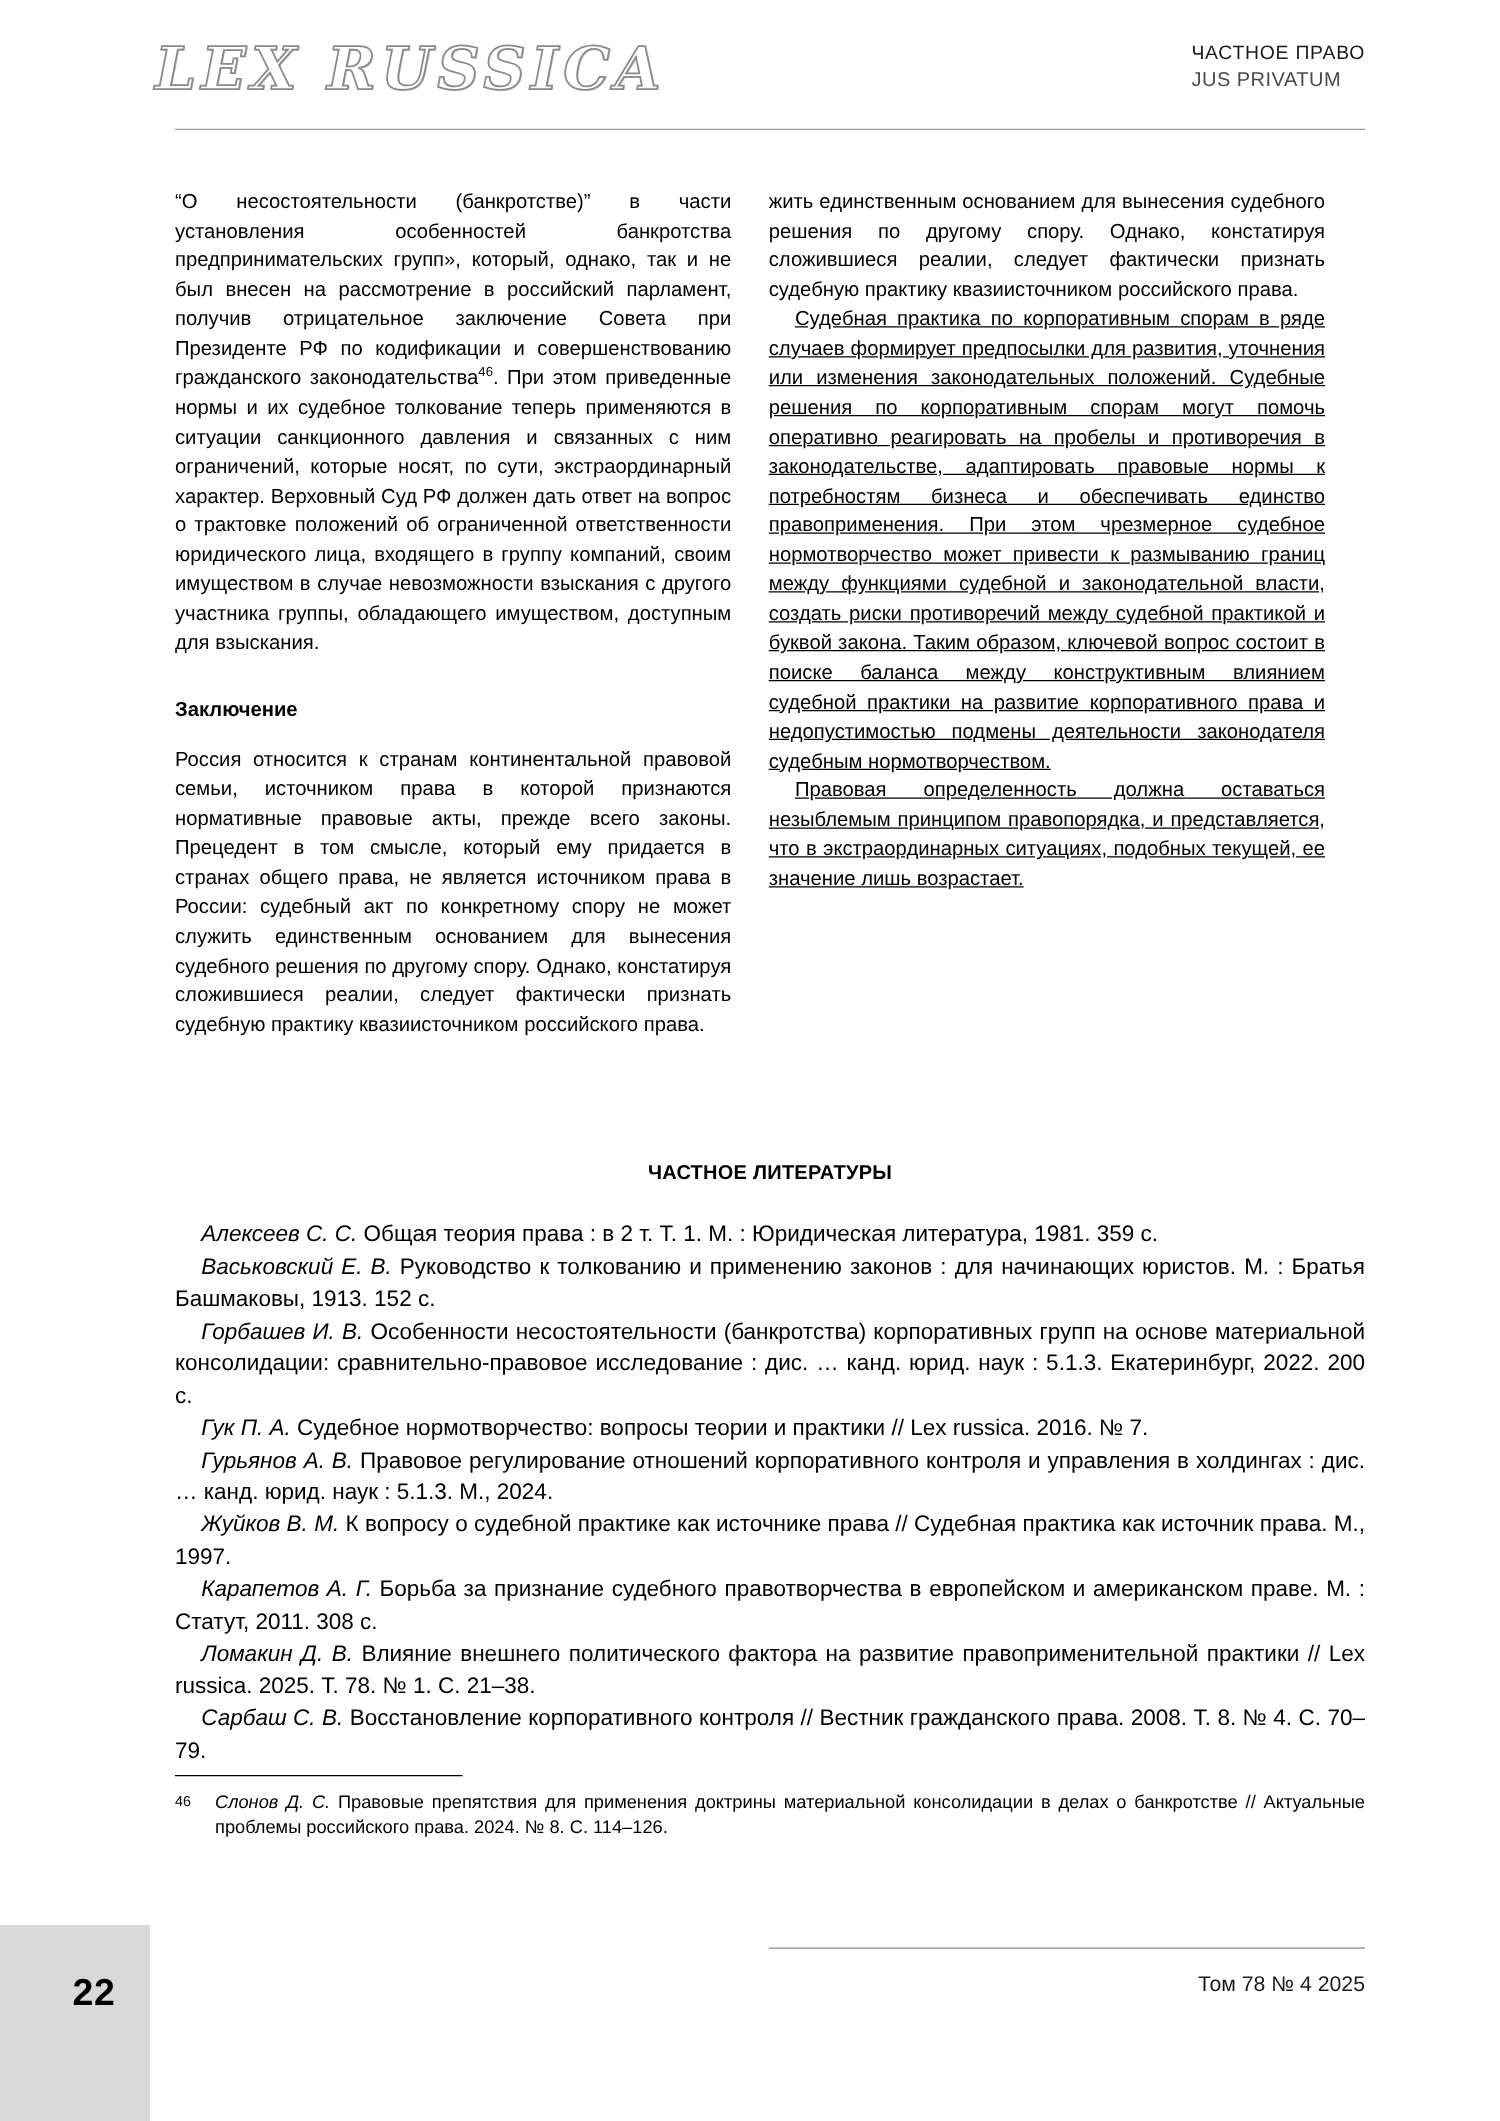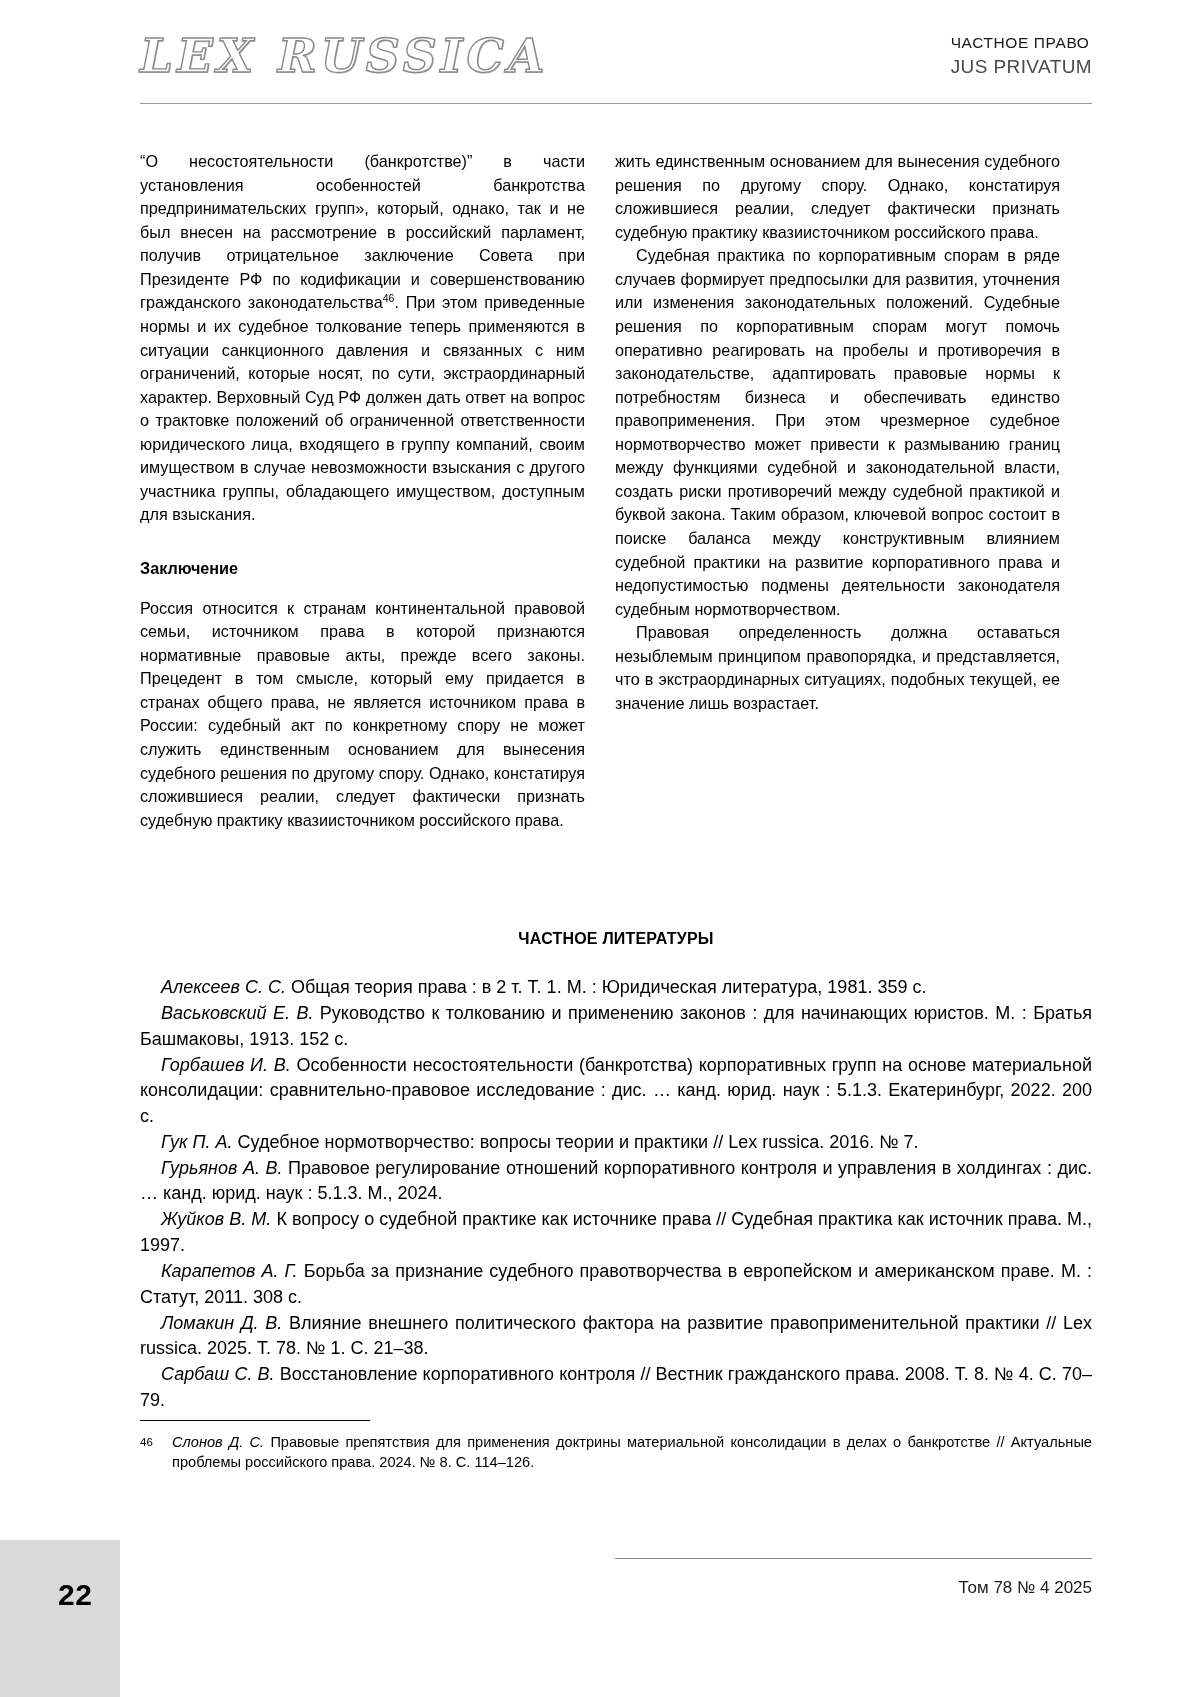--- a/index.html
+++ b/index.html
@@ -40,21 +40,21 @@
     top: 1578px;
     font-size: 30px;
     font-weight: bold;
     letter-spacing: 0.5px;
     color: #000;
   }
 
   
   .masthead {
     position: absolute;
-    left: 140px;
+    left: 124px;
     top: 28px;
     font-family: "DejaVu Serif", serif;
     font-size: 47px;
     letter-spacing: 4px;
     color: #ffffff;
     -webkit-text-stroke: 1.4px #8a8a8a;
     font-weight: bold;
     font-style: italic;
     text-shadow: 1px 1px 0 #bdbdbd;
     white-space: nowrap;
@@ -67,21 +67,21 @@
     top: 33px;
     text-align: left;
     line-height: 1.35;
   }
   .header-right .ru {
     font-size: 15.5px;
     letter-spacing: 0.6px;
     color: #1a1a1a;
   }
   .header-right .lat {
-    font-size: 19px;
+    font-size: 16px;
     color: #4a4a4a;
     letter-spacing: 0.4px;
   }
 
   .header-rule {
     position: absolute;
     left: 140px;
     right: 108px;
     top: 103px;
     height: 1px;
@@ -99,21 +99,21 @@
     hyphens: manual;
   }
   .col.left  { left: 140px; }
   .col.right { left: 615px; }
 
   .col p {
     margin: 0;
     text-indent: 0;
   }
   .col p + p { margin-top: 0px; }
-  .col p.indent { text-indent: 21px; }
+  .col p.indent { text-indent: 21px; text-decoration: underline; }
 
   sup {
     font-size: 10.5px;
     vertical-align: super;
     line-height: 0;
   }
 
   .section-head {
     font-weight: bold;
     font-size: 16.2px;

